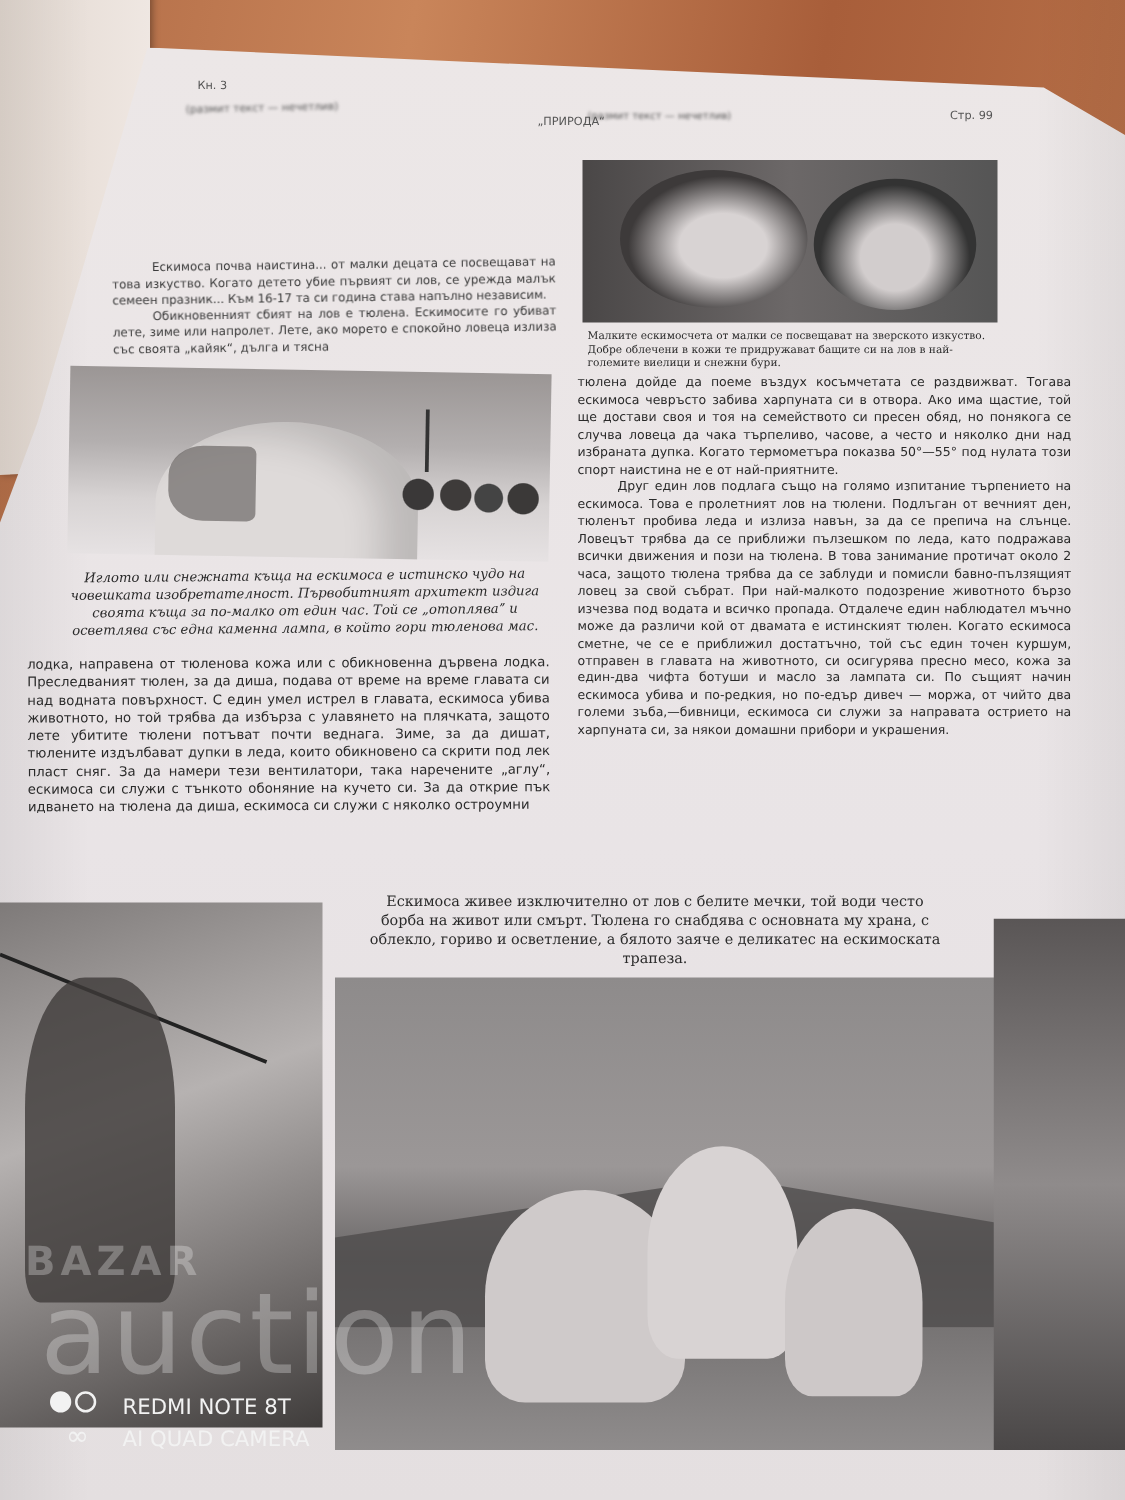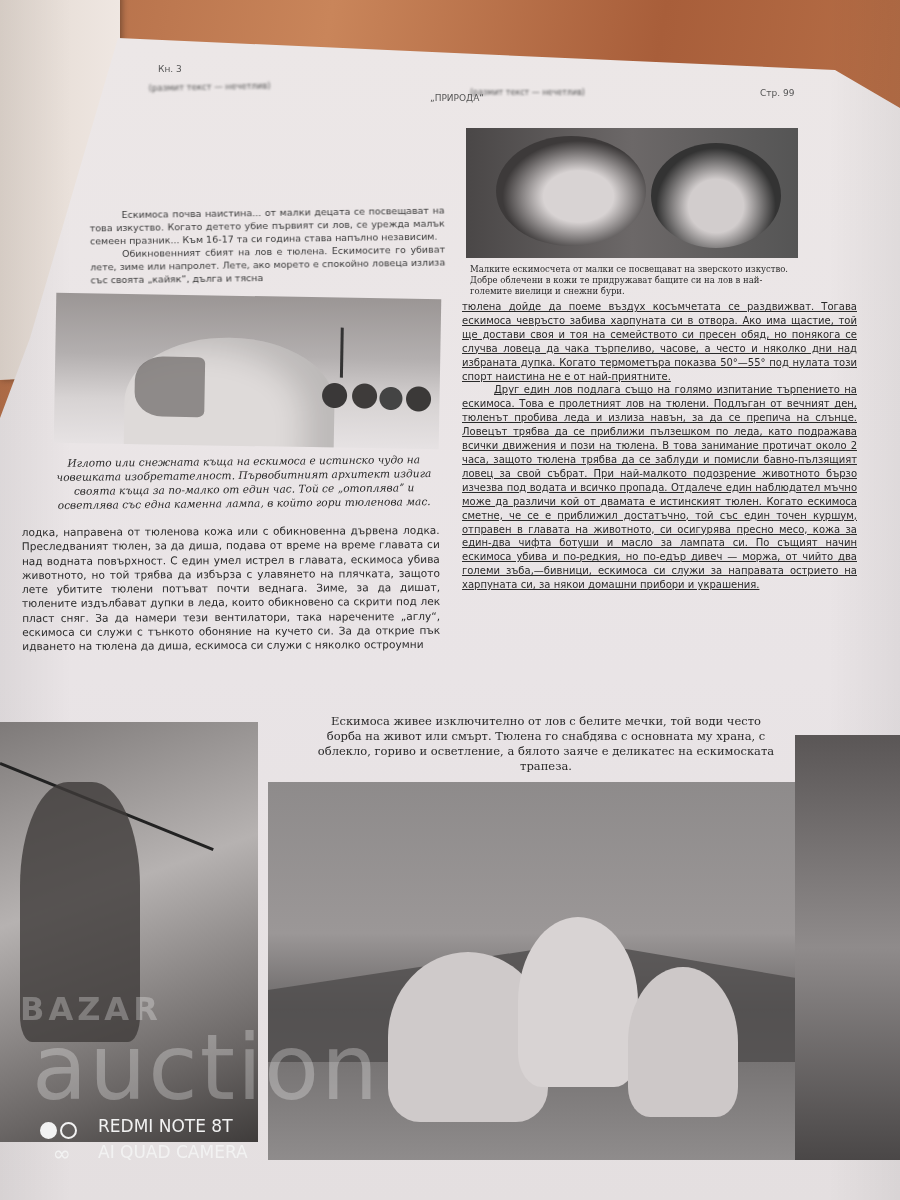--- a/index.html
+++ b/index.html
@@ -37,21 +37,21 @@
   .bears{left:268px;top:782px;width:528px;height:378px;background:linear-gradient(180deg,#8e8b8b 0%,#9b9797 40%,#6a6767 60%,#8f8c8c 100%);}
   .bears .ridge{position:absolute;left:0;top:160px;width:528px;height:120px;background:#4f4c4c;clip-path:polygon(0 40%,60% 0,100% 30%,100% 100%,0 100%);opacity:.8;}
   .bears .b1{position:absolute;left:120px;top:170px;width:160px;height:170px;border-radius:50% 50% 20% 20%;background:#cfcaca;}
   .bears .b2{position:absolute;left:250px;top:135px;width:120px;height:170px;border-radius:50% 50% 20% 20%;background:#d8d3d3;}
   .bears .b3{position:absolute;left:360px;top:185px;width:110px;height:150px;border-radius:50% 50% 20% 20%;background:#cdc8c8;}
   .right-photo{left:795px;top:735px;width:105px;height:425px;background:linear-gradient(180deg,#5a5656,#8f8b8b 50%,#4a4747);}
   .watermark{position:absolute;left:20px;top:990px;font-family:"DejaVu Sans",sans-serif;color:rgba(255,255,255,.28);font-weight:bold;}
   .wm1{font-size:32px;letter-spacing:4px;}
   .wm2{font-size:90px;line-height:80px;font-weight:normal;letter-spacing:2px;margin-left:12px;}
   .cam{position:absolute;left:40px;top:1113px;font-family:"DejaVu Sans",sans-serif;color:#f2f2f2;font-size:17px;line-height:26px;}
-  .cam .row{display:flex;align-items:flex-end;gap:14px;}
+  .cam .row{display:flex;align-items:flex-start;gap:14px;}
   .dots{display:flex;gap:3px;width:44px;}
   .dot{width:17px;height:17px;border-radius:50%;border:2px solid #f2f2f2;box-sizing:border-box;}
   .dot.fill{background:#f2f2f2;}
   .inf{width:44px;font-size:22px;line-height:22px;text-align:center;}
 </style>
 </head>
 <body>
 
 <div class="left-page"></div>
 <div class="page"></div>
@@ -82,26 +82,26 @@
 
 <div class="col blur" style="left:470px;top:88px;width:320px;font-size:8px;line-height:10px;">
   <p>(размит текст — нечетлив)</p>
 </div>
 <div class="photo faces">
   <div class="f1"></div>
   <div class="f2"></div>
 </div>
 <div class="cap blur" style="left:470px;top:264px;width:330px;font-size:8.5px;line-height:11px;text-align:left;font-style:normal;filter:blur(.6px);">Малките ескимосчета от малки се посвещават на зверското изкуство. Добре облечени в кожи те придружават бащите си на лов в най-големите виелици и снежни бури.</div>
 
-<div class="col" style="left:462px;top:300px;width:395px;font-size:10px;line-height:13.9px;text-decoration:underline;">
+<div class="col" style="left:462px;top:300px;width:395px;font-size:10px;line-height:13.9px;">
   <p>тюлена дойде да поеме въздух косъмчетата се раздвижват. Тогава ескимоса чевръсто забива харпуната си в отвора. Ако има щастие, той ще достави своя и тоя на семейството си пресен обяд, но понякога се случва ловеца да чака търпеливо, часове, а често и няколко дни над избраната дупка. Когато термометъра показва 50°—55° под нулата този спорт наистина не е от най-приятните.</p>
   <p class="ind">Друг един лов подлага също на голямо изпитание търпението на ескимоса. Това е пролетният лов на тюлени. Подлъган от вечният ден, тюленът пробива леда и излиза навън, за да се препича на слънце. Ловецът трябва да се приближи пълзешком по леда, като подражава всички движения и пози на тюлена. В това занимание протичат около 2 часа, защото тюлена трябва да се заблуди и помисли бавно-пълзящият ловец за свой събрат. При най-малкото подозрение животното бързо изчезва под водата и всичко пропада. Отдалече един наблюдател мъчно може да различи кой от двамата е истинският тюлен. Когато ескимоса сметне, че се е приближил достатъчно, той със един точен куршум, отправен в главата на животното, си осигурява пресно месо, кожа за един-два чифта ботуши и масло за лампата си. По същият начин ескимоса убива и по-редкия, но по-едър дивеч — моржа, от чийто два големи зъба,—бивници, ескимоса си служи за направата острието на харпуната си, за някои домашни прибори и украшения.</p>
 </div>
 
-<div class="cap2" style="left:316px;top:714px;width:460px;">Ескимоса живее изключително от лов с белите мечки, той води често борба на живот или смърт. Тюлена го снабдява с основната му храна, с облекло, гориво и осветление, а бялото заяче е деликатес на ескимоската трапеза.</div>
+<div class="cap2" style="left:294px;top:714px;width:460px;">Ескимоса живее изключително от лов с белите мечки, той води често борба на живот или смърт. Тюлена го снабдява с основната му храна, с облекло, гориво и осветление, а бялото заяче е деликатес на ескимоската трапеза.</div>
 
 <div class="photo hunter">
   <div class="spear"></div>
   <div class="body"></div>
 </div>
 <div class="photo bears">
   <div class="ridge"></div>
   <div class="b1"></div>
   <div class="b2"></div>
   <div class="b3"></div>

